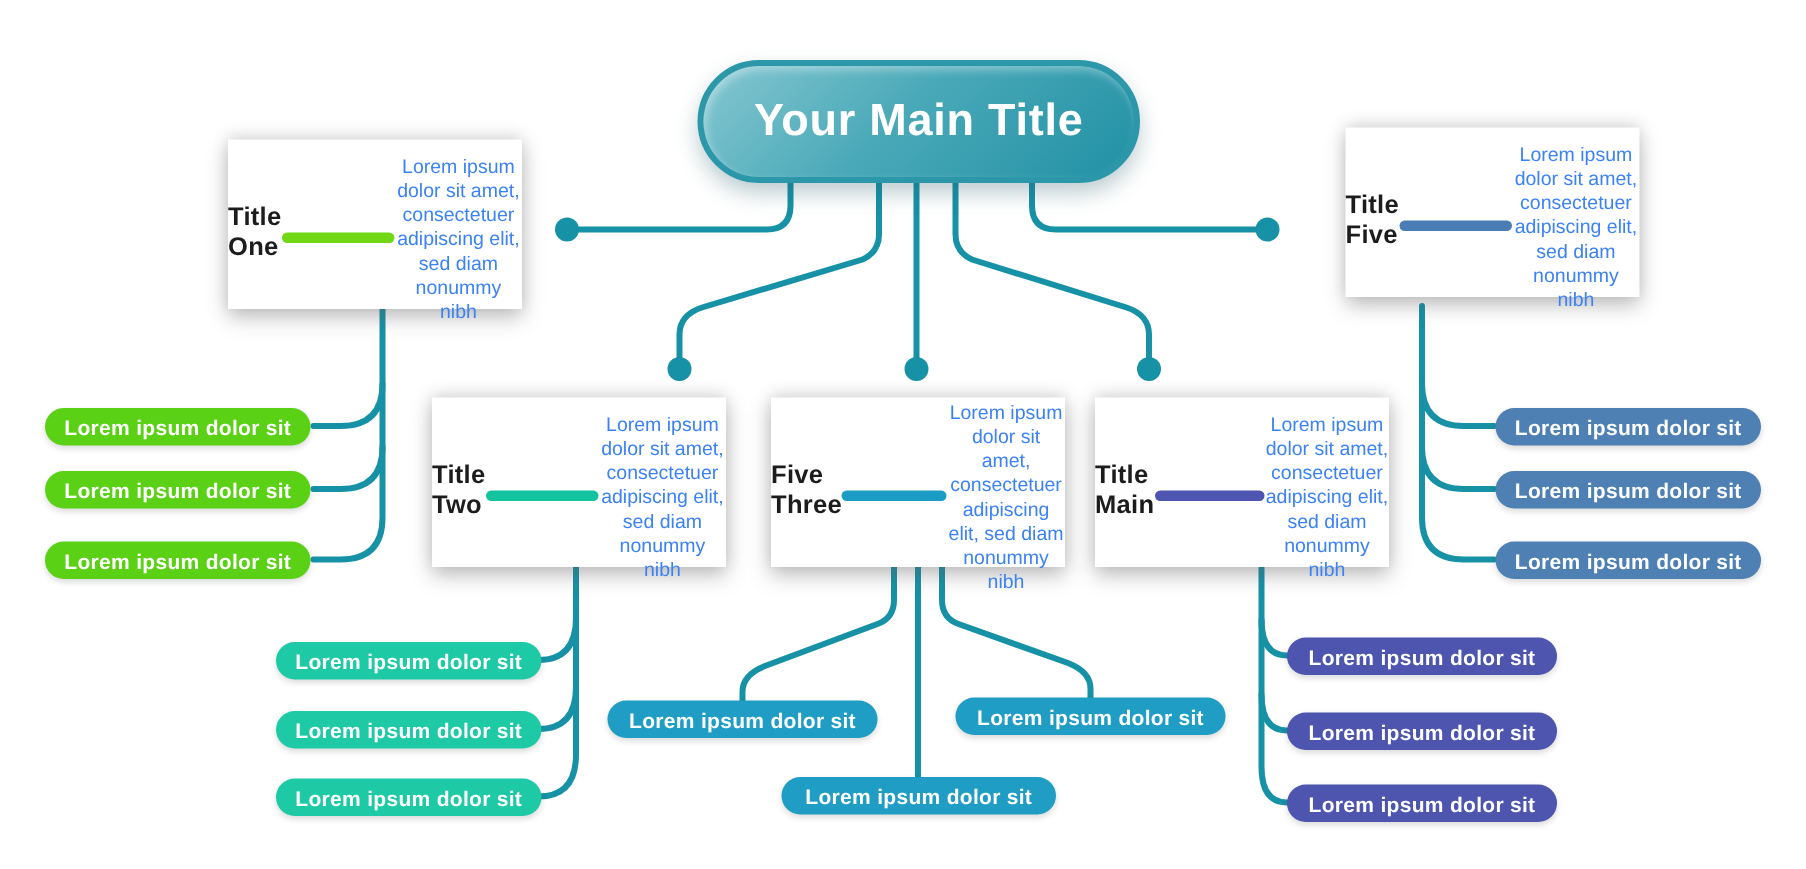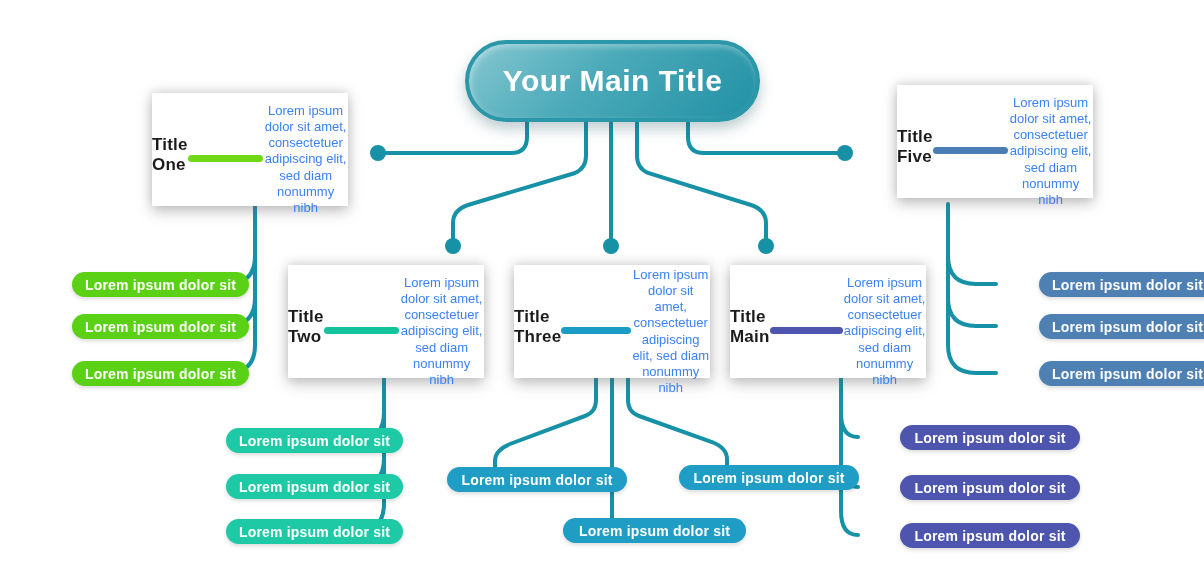--- a/index.html
+++ b/index.html
@@ -33,21 +33,20 @@
   .card-body  {
     margin-top:9px; font-size:13px; line-height:1.24; color:#3b82f6;
     text-align:center; width:184px;
   }
 
   .pill {
     position:absolute; height:25px; border-radius:13px;
     display:flex; align-items:center; justify-content:center;
     color:#ffffff; font-size:14px; font-weight:600; letter-spacing:.2px;
     box-shadow:0 2px 4px rgba(0,0,0,.15);
-    margin-left:42px;
   }
 </style>
 </head>
 <body>
 
 <div id="stage">
 
   <svg id="wires" viewBox="0 0 1204 579" xmlns="http://www.w3.org/2000/svg">
 
     <g>
@@ -104,21 +103,21 @@
     <div class="card-body">Lorem ipsum dolor sit amet, consectetuer adipiscing elit, sed diam nonummy nibh</div>
   </div>
 
   <div class="card" style="left:288px;top:265px">
     <div class="card-title">Title Two</div>
     <div class="accent-bar" style="background: rgb(18, 195, 158);"></div>
     <div class="card-body">Lorem ipsum dolor sit amet, consectetuer adipiscing elit, sed diam nonummy nibh</div>
   </div>
 
   <div class="card" style="left:514px;top:265px">
-    <div class="card-title">Title Three</div>
+    <div class="card-title">Five Three</div>
     <div class="accent-bar" style="background: rgb(27, 156, 197);"></div>
     <div class="card-body">Lorem ipsum dolor sit amet, consectetuer adipiscing elit, sed diam nonummy nibh</div>
   </div>
 
   <div class="card" style="left:730px;top:265px">
     <div class="card-title">Title Main</div>
     <div class="accent-bar" style="background: rgb(77, 85, 176);"></div>
     <div class="card-body">Lorem ipsum dolor sit amet, consectetuer adipiscing elit, sed diam nonummy nibh</div>
   </div>
 

